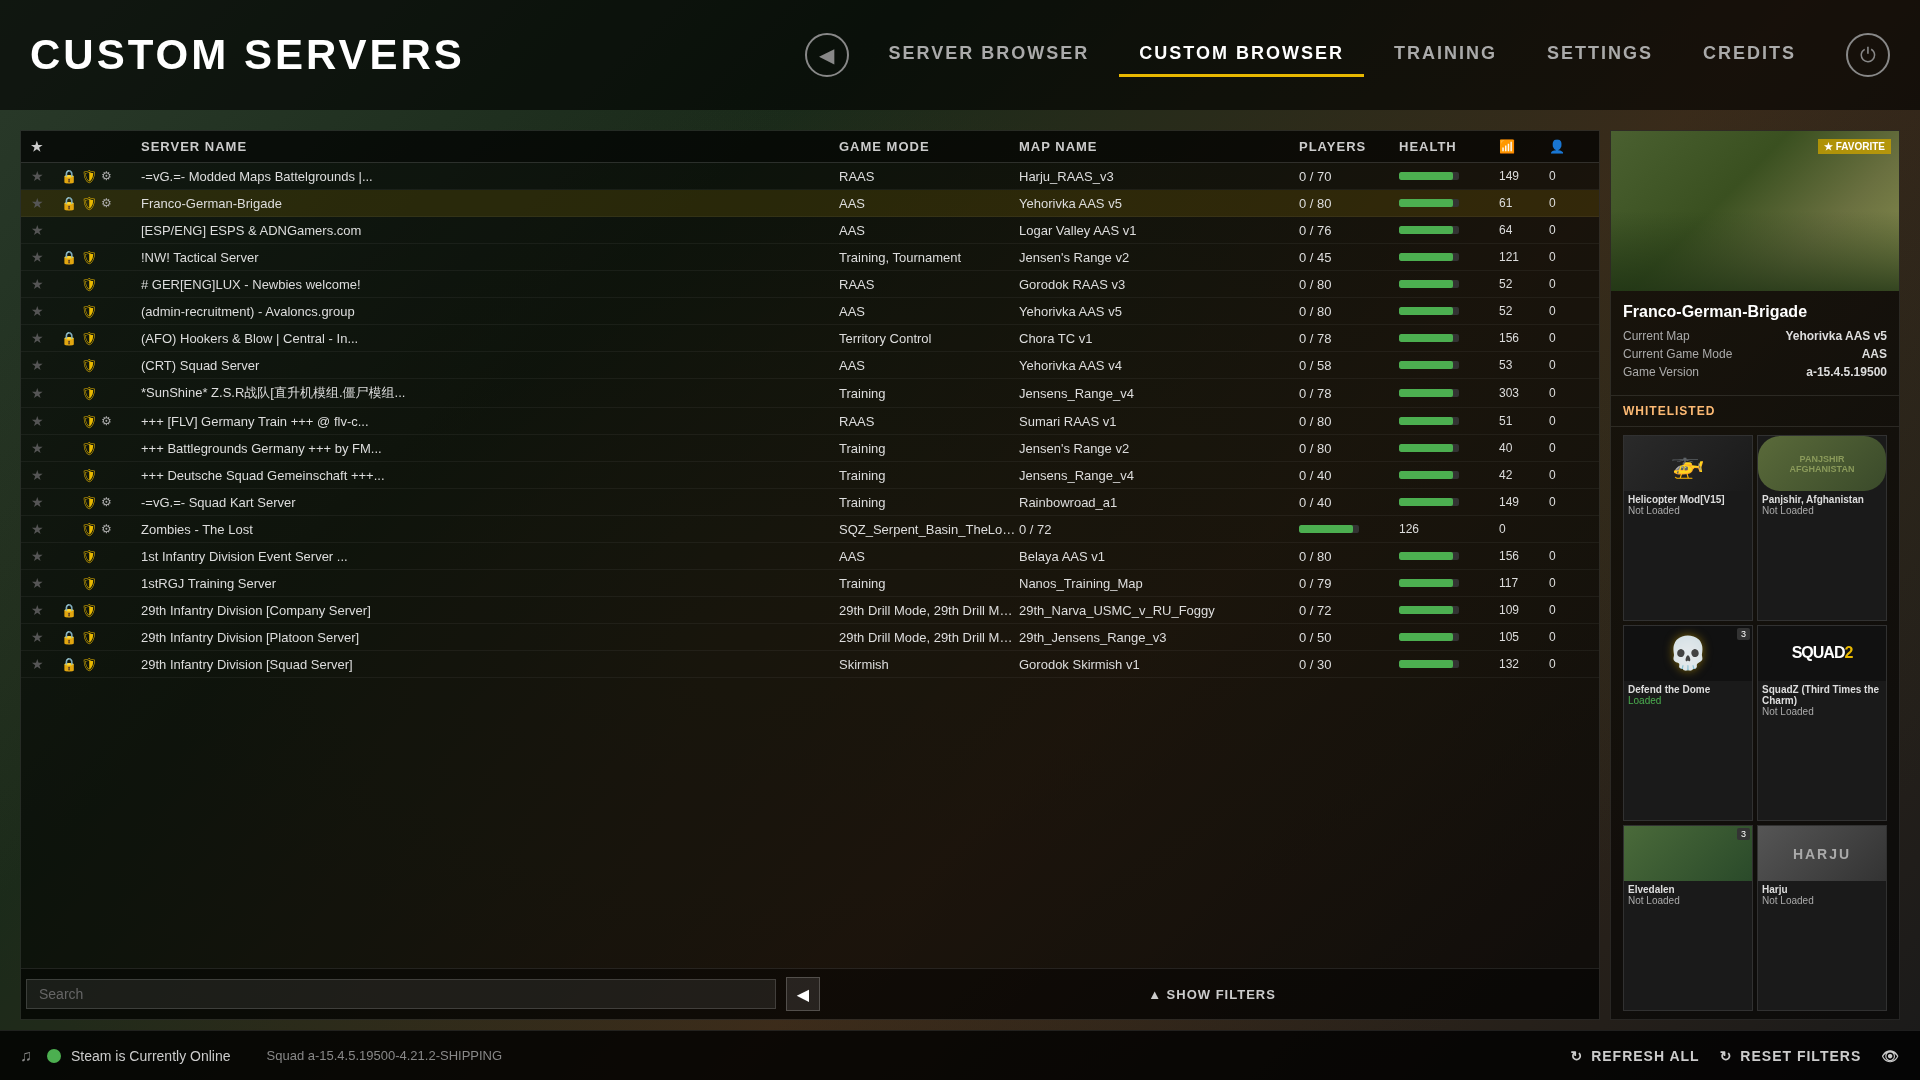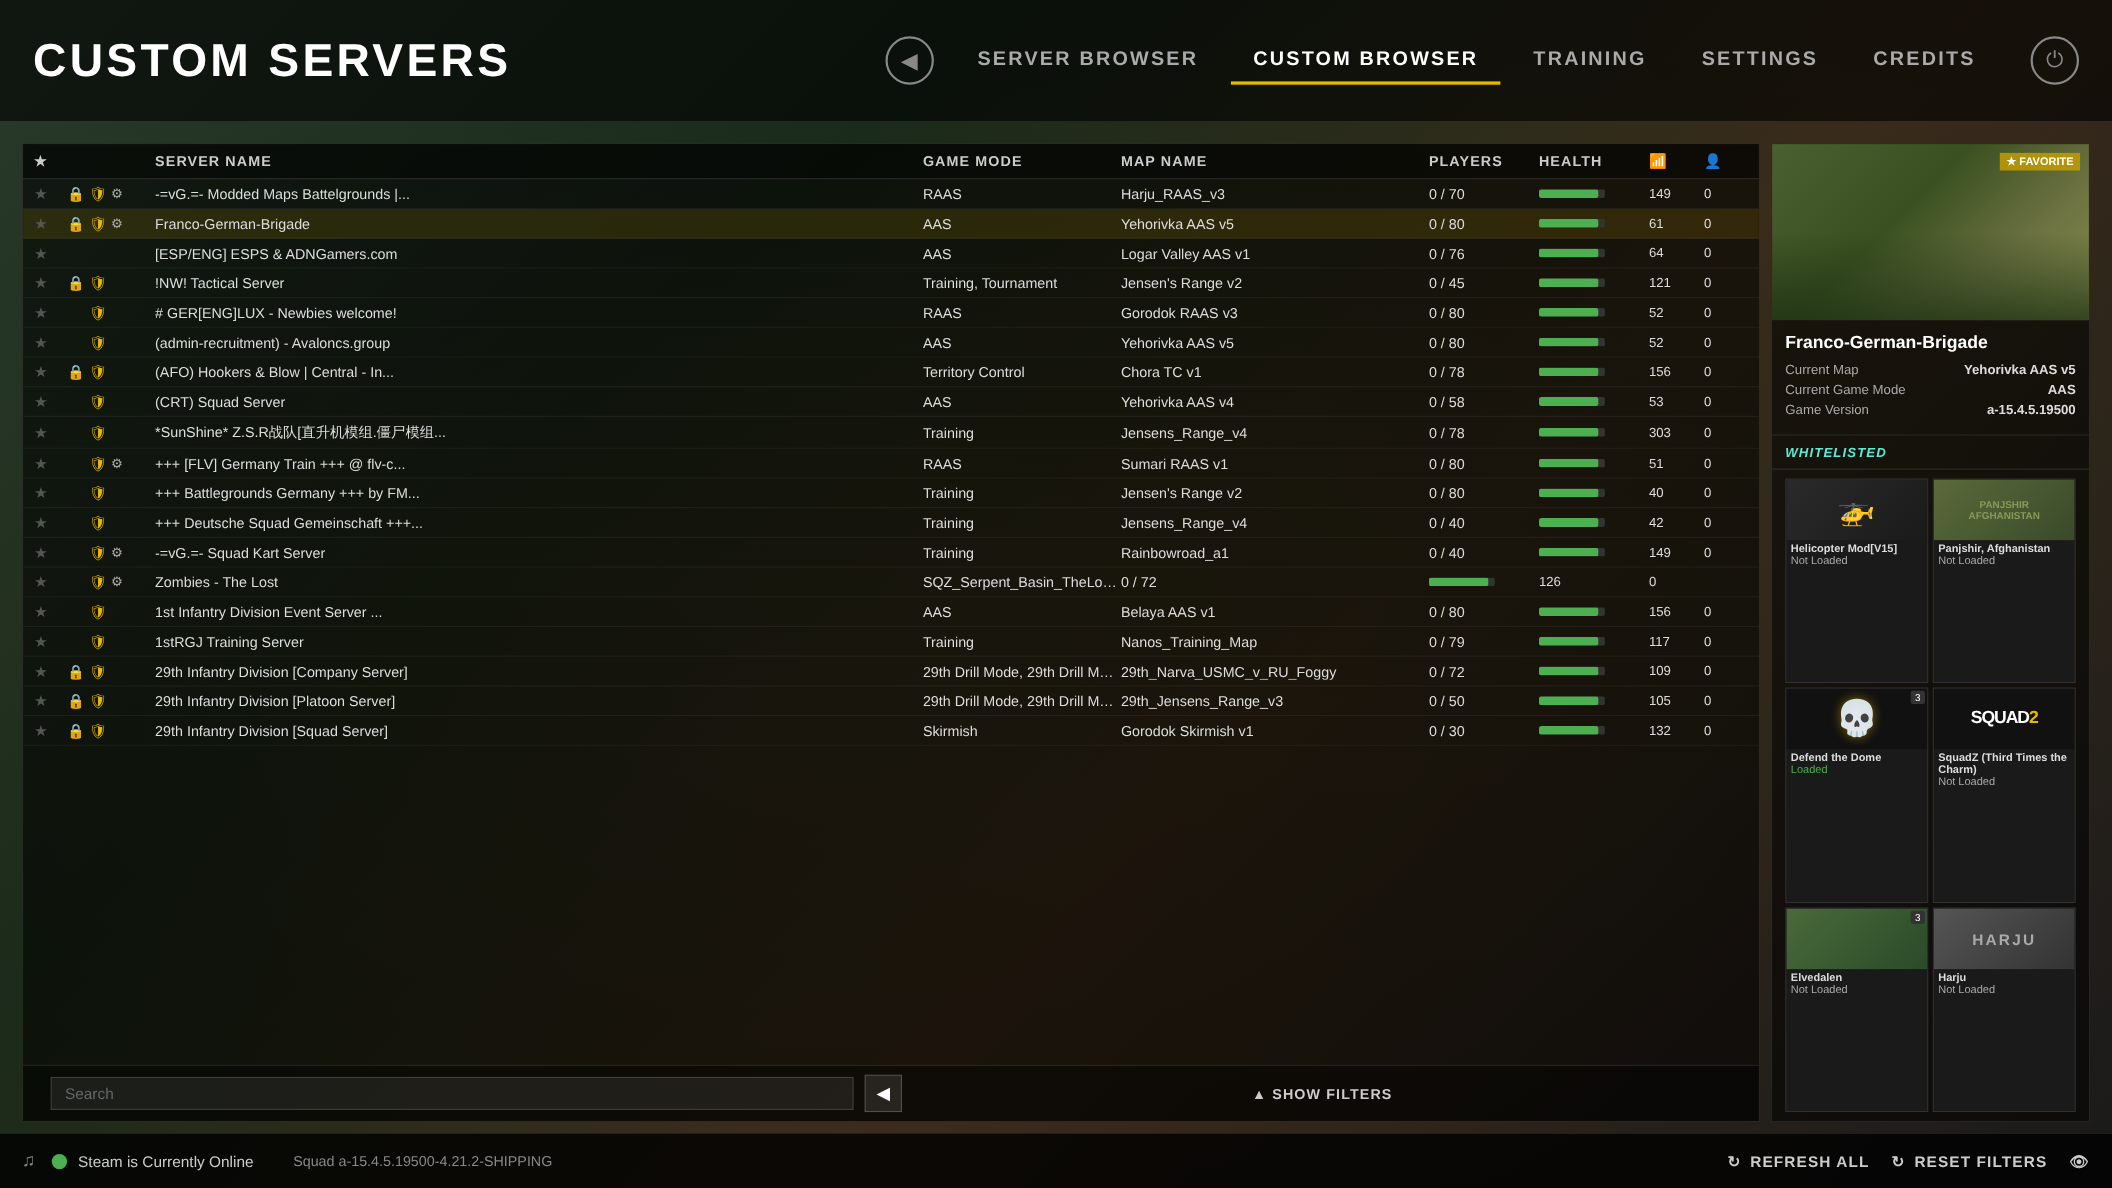--- a/index.html
+++ b/index.html
@@ -163,21 +163,21 @@
     .health-fill {
       height: 100%;
       background: #4caf50;
       border-radius: 2px;
     }
 
     
     .search-bar {
       display: flex;
       align-items: center;
-      padding: 8px 25px;
+      padding: 8px 5px;
       background: rgba(0,0,0,0.4);
       border-top: 1px solid rgba(255,255,255,0.1);
       gap: 10px;
     }
     .search-input {
       flex: 1;
       background: rgba(255,255,255,0.08);
       border: 1px solid rgba(255,255,255,0.15);
       color: #fff;
       padding: 6px 12px;
@@ -257,25 +257,24 @@
       font-size: 12px;
       color: #aaa;
       margin-bottom: 4px;
     }
     .info-row-val { color: #ddd; font-weight: 600; }
 
     .whitelisted-section {
       padding: 8px 12px;
       font-size: 12px;
       font-weight: 700;
-      color: #5eead4;
+      color: #fdba74;
       text-transform: uppercase;
       letter-spacing: 1px;
       border-bottom: 1px solid rgba(255,255,255,0.1);
-      font-style: italic;
     }
 
     .mods-grid {
       display: grid;
       grid-template-columns: 1fr 1fr;
       gap: 4px;
       padding: 8px 12px;
       flex: 1;
       overflow-y: auto;
     }
@@ -297,20 +296,21 @@
       font-size: 28px;
     }
     .mod-img-panjshir {
       background: linear-gradient(135deg, #5a6a3a, #3a4a2a);
       display: flex;
       align-items: center;
       justify-content: center;
       font-size: 10px;
       color: #8a9a5a;
       font-weight: 700;
+      border-radius: 22px;
     }
     .mod-img-dome {
       background: #1a1a1a;
       display: flex;
       align-items: center;
       justify-content: center;
     }
     .mod-img-squad2 {
       background: #111;
       display: flex;

